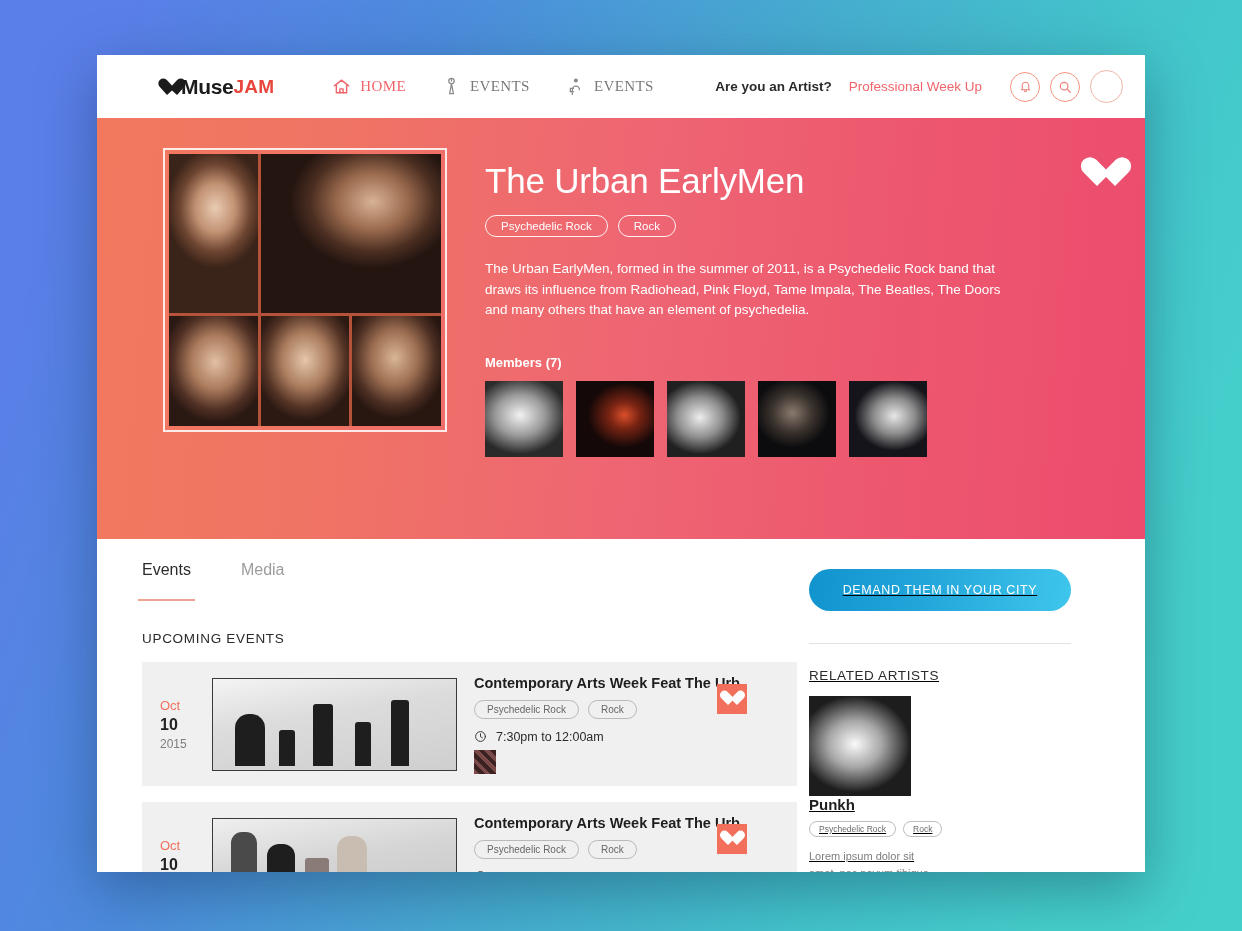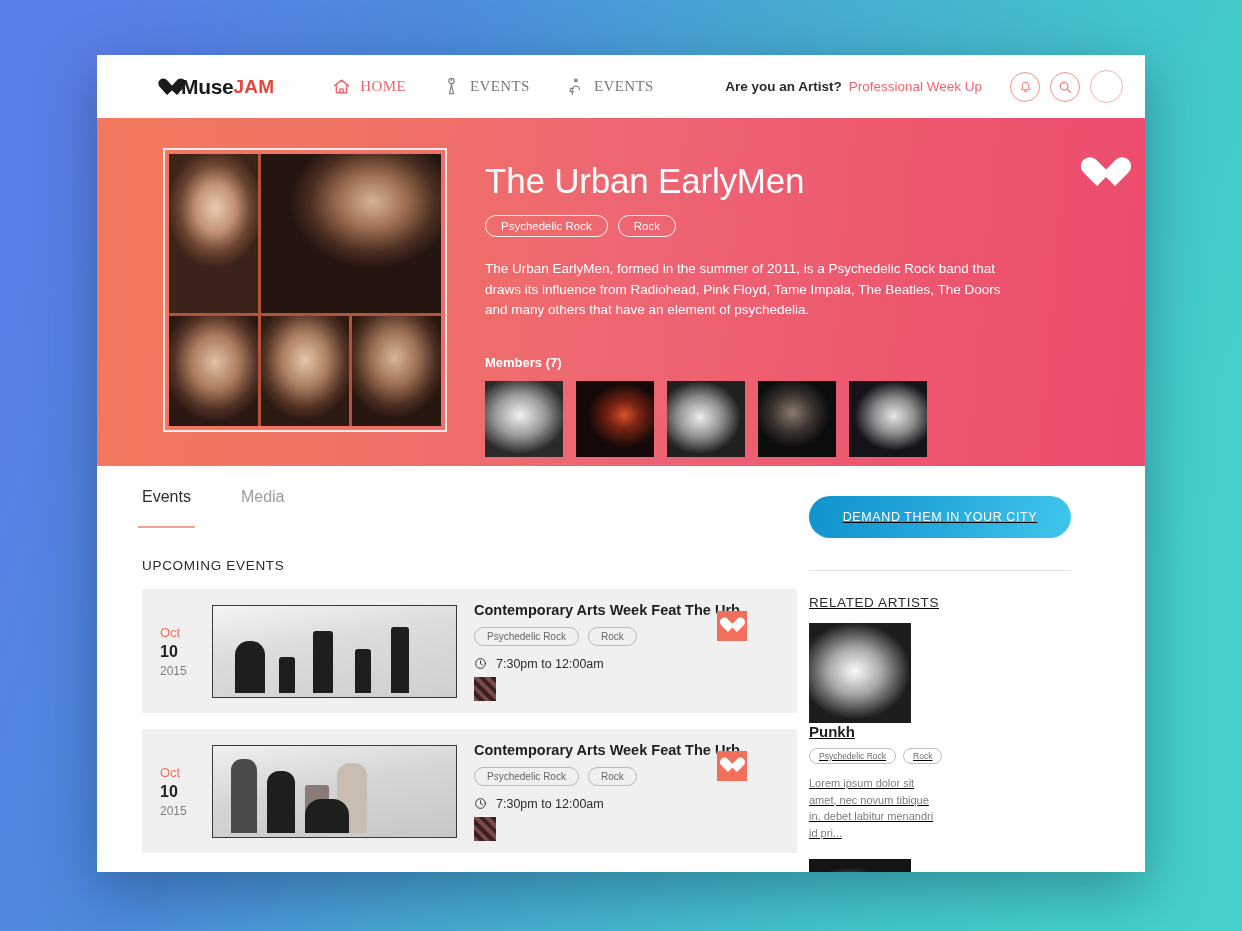--- a/index.html
+++ b/index.html
@@ -42,36 +42,36 @@
   .logo-heart::after { left:4px; transform: rotate(42deg);  transform-origin: 100% 100%;}
   .logo-muse { font-size:21px; font-weight:bold; color:#1b1b1b; letter-spacing:-.3px; }
   .logo-jam  { font-size:19px; font-weight:bold; color:#E8453C; letter-spacing:.2px; }
 
   #mainnav { display:flex; align-items:center; margin-left:58px; gap:36px;font-family:Liberation Serif, serif; }
   .nav-item { display:flex; align-items:center; gap:9px; cursor:pointer; }
   .nav-label { font-size:15px; color:#7a7a7a; letter-spacing:.4px; }
   .nav-item.active .nav-label { color:#F0656B; }
 
   #artist-cta {
-    margin-left:auto; display:flex; align-items:center; gap:7px;
+    margin-left:auto; display:flex; align-items:center; gap:17px;
     font-size:13.5px; white-space:nowrap;
   }
   #artist-q { color:#2b2b2b; font-weight:bold; }
   #artist-link { color:#F0656B; cursor:pointer; }
   #nav-actions { display:flex; align-items:center; gap:10px; margin-left:28px; }
   .circ-btn {
     width:30px; height:30px; border-radius:50%;
     border:1.4px solid #F5927F; display:flex; align-items:center; justify-content:center;
     cursor:pointer; background:#fff;
   }
   .circ-plain { width:33px; height:33px; border:1.4px solid #F0B4A8; }
 
   
   #hero {
-    height: 348px;
+    height: 421px;
     background: linear-gradient(95deg, #F2795E 0%, #F07464 22%, #EE6573 52%, #ED566E 78%, #EC4C6D 100%);
     padding: 30px 0 15px 66px;
     display:flex;
     position:relative;
   }
   #collage-frame {
     width:284px; height:284px; border:2px solid rgba(255,255,255,.85);
     padding:4px; flex:none;
   }
   #collage { width:100%; height:100%; display:grid;

